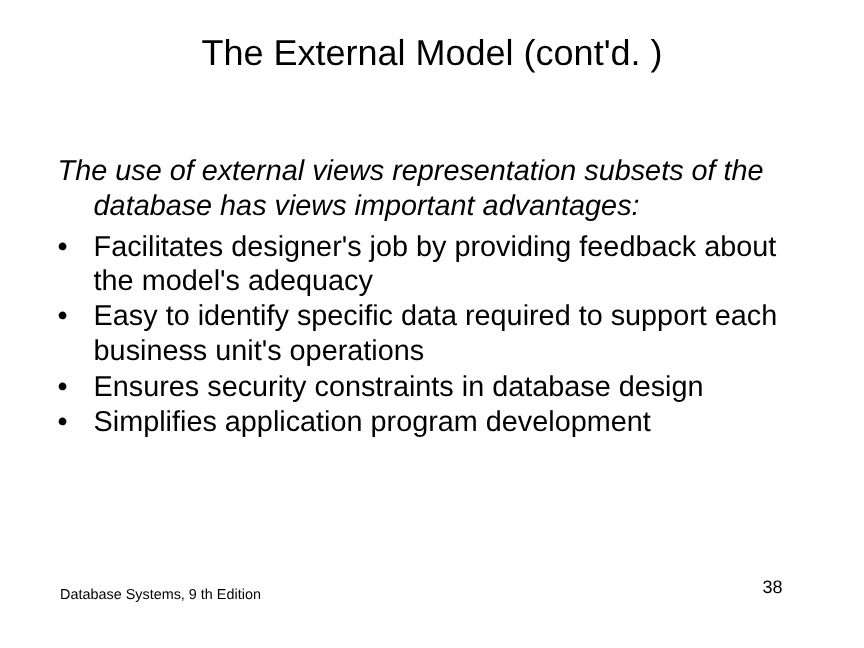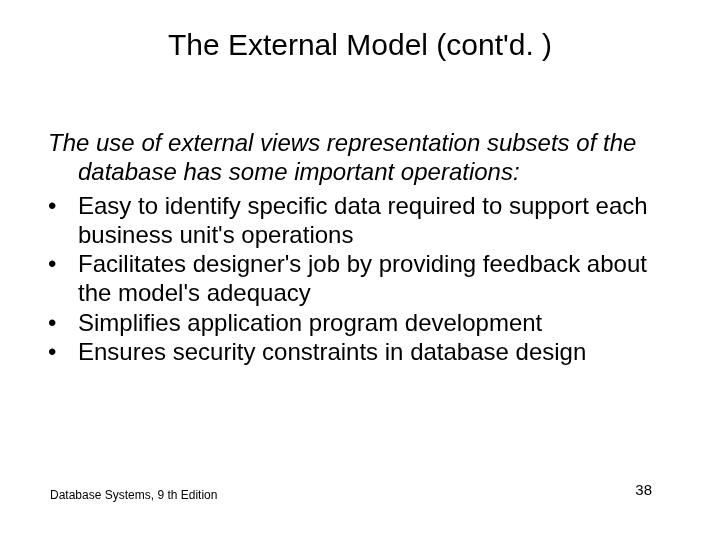--- a/index.html
+++ b/index.html
@@ -70,25 +70,25 @@
   }
 </style>
 </head>
 <body>
 
 <div class="slide">
 
   <div class="title">The External Model (cont'd. )</div>
 
   <div class="body">
-    <p class="intro">The use of external views representation subsets of the database has some important operations:</p>
+    <p class="intro">The use of external views representation subsets of the database has views important advantages:</p>
     <ul class="bullets">
+      <li><span class="dot">•&nbsp;</span><span>Facilitates designer's job by providing feedback about the model's adequacy</span></li>
       <li><span class="dot">•&nbsp;</span><span>Easy to identify specific data required to support each business unit's operations</span></li>
-      <li><span class="dot">•&nbsp;</span><span>Facilitates designer's job by providing feedback about the model's adequacy</span></li>
+      <li><span class="dot">•&nbsp;</span><span>Ensures security constraints in database design</span></li>
       <li><span class="dot">•&nbsp;</span><span>Simplifies application program development</span></li>
-      <li><span class="dot">•&nbsp;</span><span>Ensures security constraints in database design</span></li>
     </ul>
   </div>
 
   <div class="footer-left">Database Systems, 9 th Edition</div>
   <div class="footer-right">38</div>
 
 </div>
 
 </body></html>

